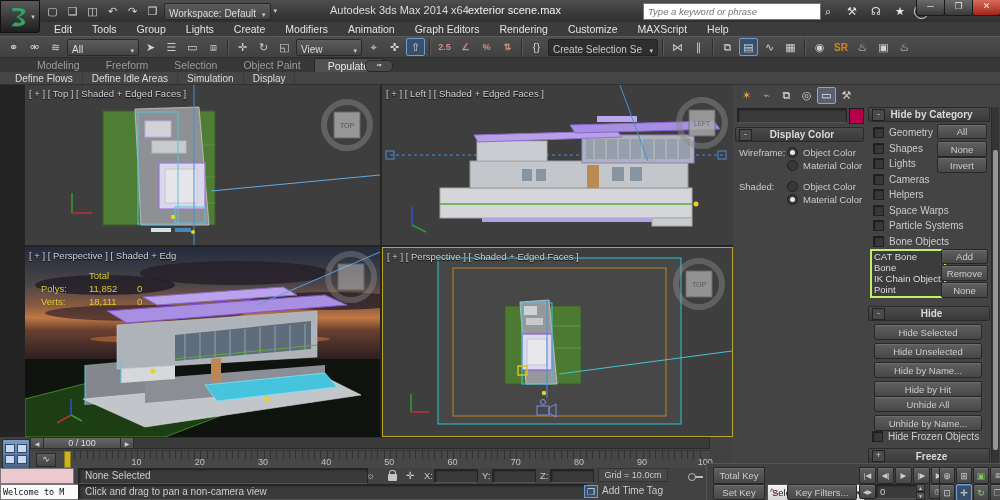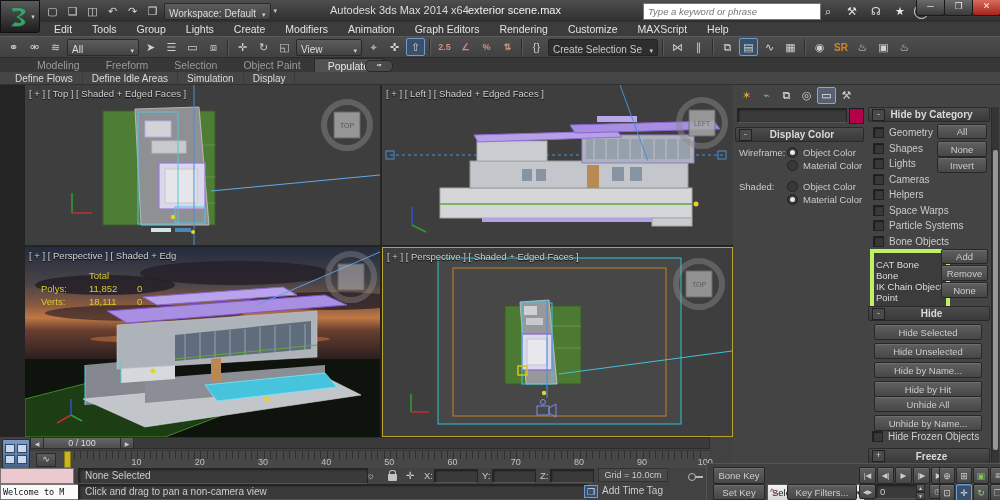--- a/index.html
+++ b/index.html
@@ -56,21 +56,21 @@
   .rh .col{width:11px;height:10px;margin:0 3px;background:#4a4a4a;border:1px solid #222;line-height:8px;text-align:center;font-size:9px;color:#ccc;font-weight:normal;}
   .rh .rt{flex:1;text-align:center;padding-right:14px;}
   .b{background:linear-gradient(#606060,#474747);border:1px solid #272727;border-radius:2px;color:#ccc;font-size:9.5px;display:flex;align-items:center;justify-content:center;box-shadow:inset 0 1px 0 #6e6e6e;}
   .cbrow{display:flex;align-items:center;gap:5px;height:15.5px;}
   .cb{width:9px;height:9px;background:#383838;border:1px solid #222;box-shadow:inset 1px 1px 1px #1c1c1c;flex:none;}
   .rad{width:9px;height:9px;border-radius:50%;background:#383838;border:1px solid #222;display:flex;align-items:center;justify-content:center;flex:none;}
   .dot{width:5px;height:5px;border-radius:50%;background:transparent;}
   .dot.on{background:#e8e8e8;}
   .radrow{display:flex;align-items:center;gap:5px;height:12px;font-size:9.5px;color:#ccc;}
   .fld{background:#3a3a3a;border:1px solid #242424;border-bottom-color:#555;color:#ccc;box-shadow:inset 1px 1px 2px #1e1e1e;}
-  #bonelist{background:#3c3c3c;border:4px solid #bef264;color:#ddd;font-size:9.5px;line-height:11px;padding:6px 2px;overflow:hidden;white-space:nowrap;}
+  #bonelist{background:#3c3c3c;border:2px solid #bef264;color:#ddd;font-size:9.5px;line-height:11px;padding:0 2px;overflow:hidden;white-space:nowrap;}
   #pscroll{background:#353535;border-left:1px solid #2a2a2a;}
   #pscrollthumb{background:#969696;border-radius:2px;}
   
   #bottombg{left:0;top:437px;width:733px;height:63px;background:#424242;}
   #layoutbtn{left:2px;top:439px;width:26px;height:28px;background:linear-gradient(#7d9cc4,#46618a);border:1px solid #233;border-radius:2px;display:grid;grid-template-columns:10px 10px;grid-gap:2px;align-content:center;justify-content:center;}
   #layoutbtn span{width:10px;height:9px;background:#c9d8ea;border:1px solid #2e4a6e;box-sizing:border-box;}
   #tslider{left:30px;top:437px;width:680px;height:12px;background:#3a3a3a;border:1px solid #2c2c2c;box-sizing:border-box;display:flex;}
   .tsbtn{width:12px;background:linear-gradient(#616161,#4a4a4a);border-right:1px solid #2c2c2c;color:#ccc;font-size:6px;display:flex;align-items:center;justify-content:center;}
   #tshandle{width:76px;background:linear-gradient(#676767,#4e4e4e);border-right:1px solid #2c2c2c;color:#ddd;font-size:9px;display:flex;align-items:center;justify-content:center;}
   #trackbar{left:30px;top:450px;width:680px;height:17px;background:#474747;border-top:1px solid #383838;}
@@ -583,21 +583,21 @@
   <div class="fld abs xyzf" style="left:492px;"></div>
   <span class="xyz abs" style="left:540px;">Z:</span>
   <div class="fld abs xyzf" style="left:550px;"></div>
   <div id="gridbox" class="abs">Grid = 10.0cm</div>
 
   <div id="isolate" class="abs">❐</div>
   <div id="addtag" class="abs">Add Time Tag</div>
   <span class="keyic abs"></span>
 
   <div id="animarea" class="abs">
-    <div class="b ab" style="left:6px;top:3px;width:50px;">Bone Key</div>
+    <div class="b ab" style="left:6px;top:3px;width:50px;">Total Key</div>
     <div class="b ab" style="left:6px;top:20px;width:50px;height:14px;">Set Key</div>
     <div class="ab" id="seldd" style="left:60px;top:20px;width:88px;">
       <span>Selected</span>
       <span class="caret" style="color:#333;">▾</span>
     </div>
     <span class="abs" style="left:62px;top:21px;color:#c05050;font-size:11px;">∿</span>
     <div class="b ab" style="left:80px;top:20px;width:68px;height:14px;text-align:right;">Key Filters...</div>
 
     <div class="abs" style="left:152px;top:3px;display:flex;gap:1px;">
       <div class="b pb">|◀</div>

